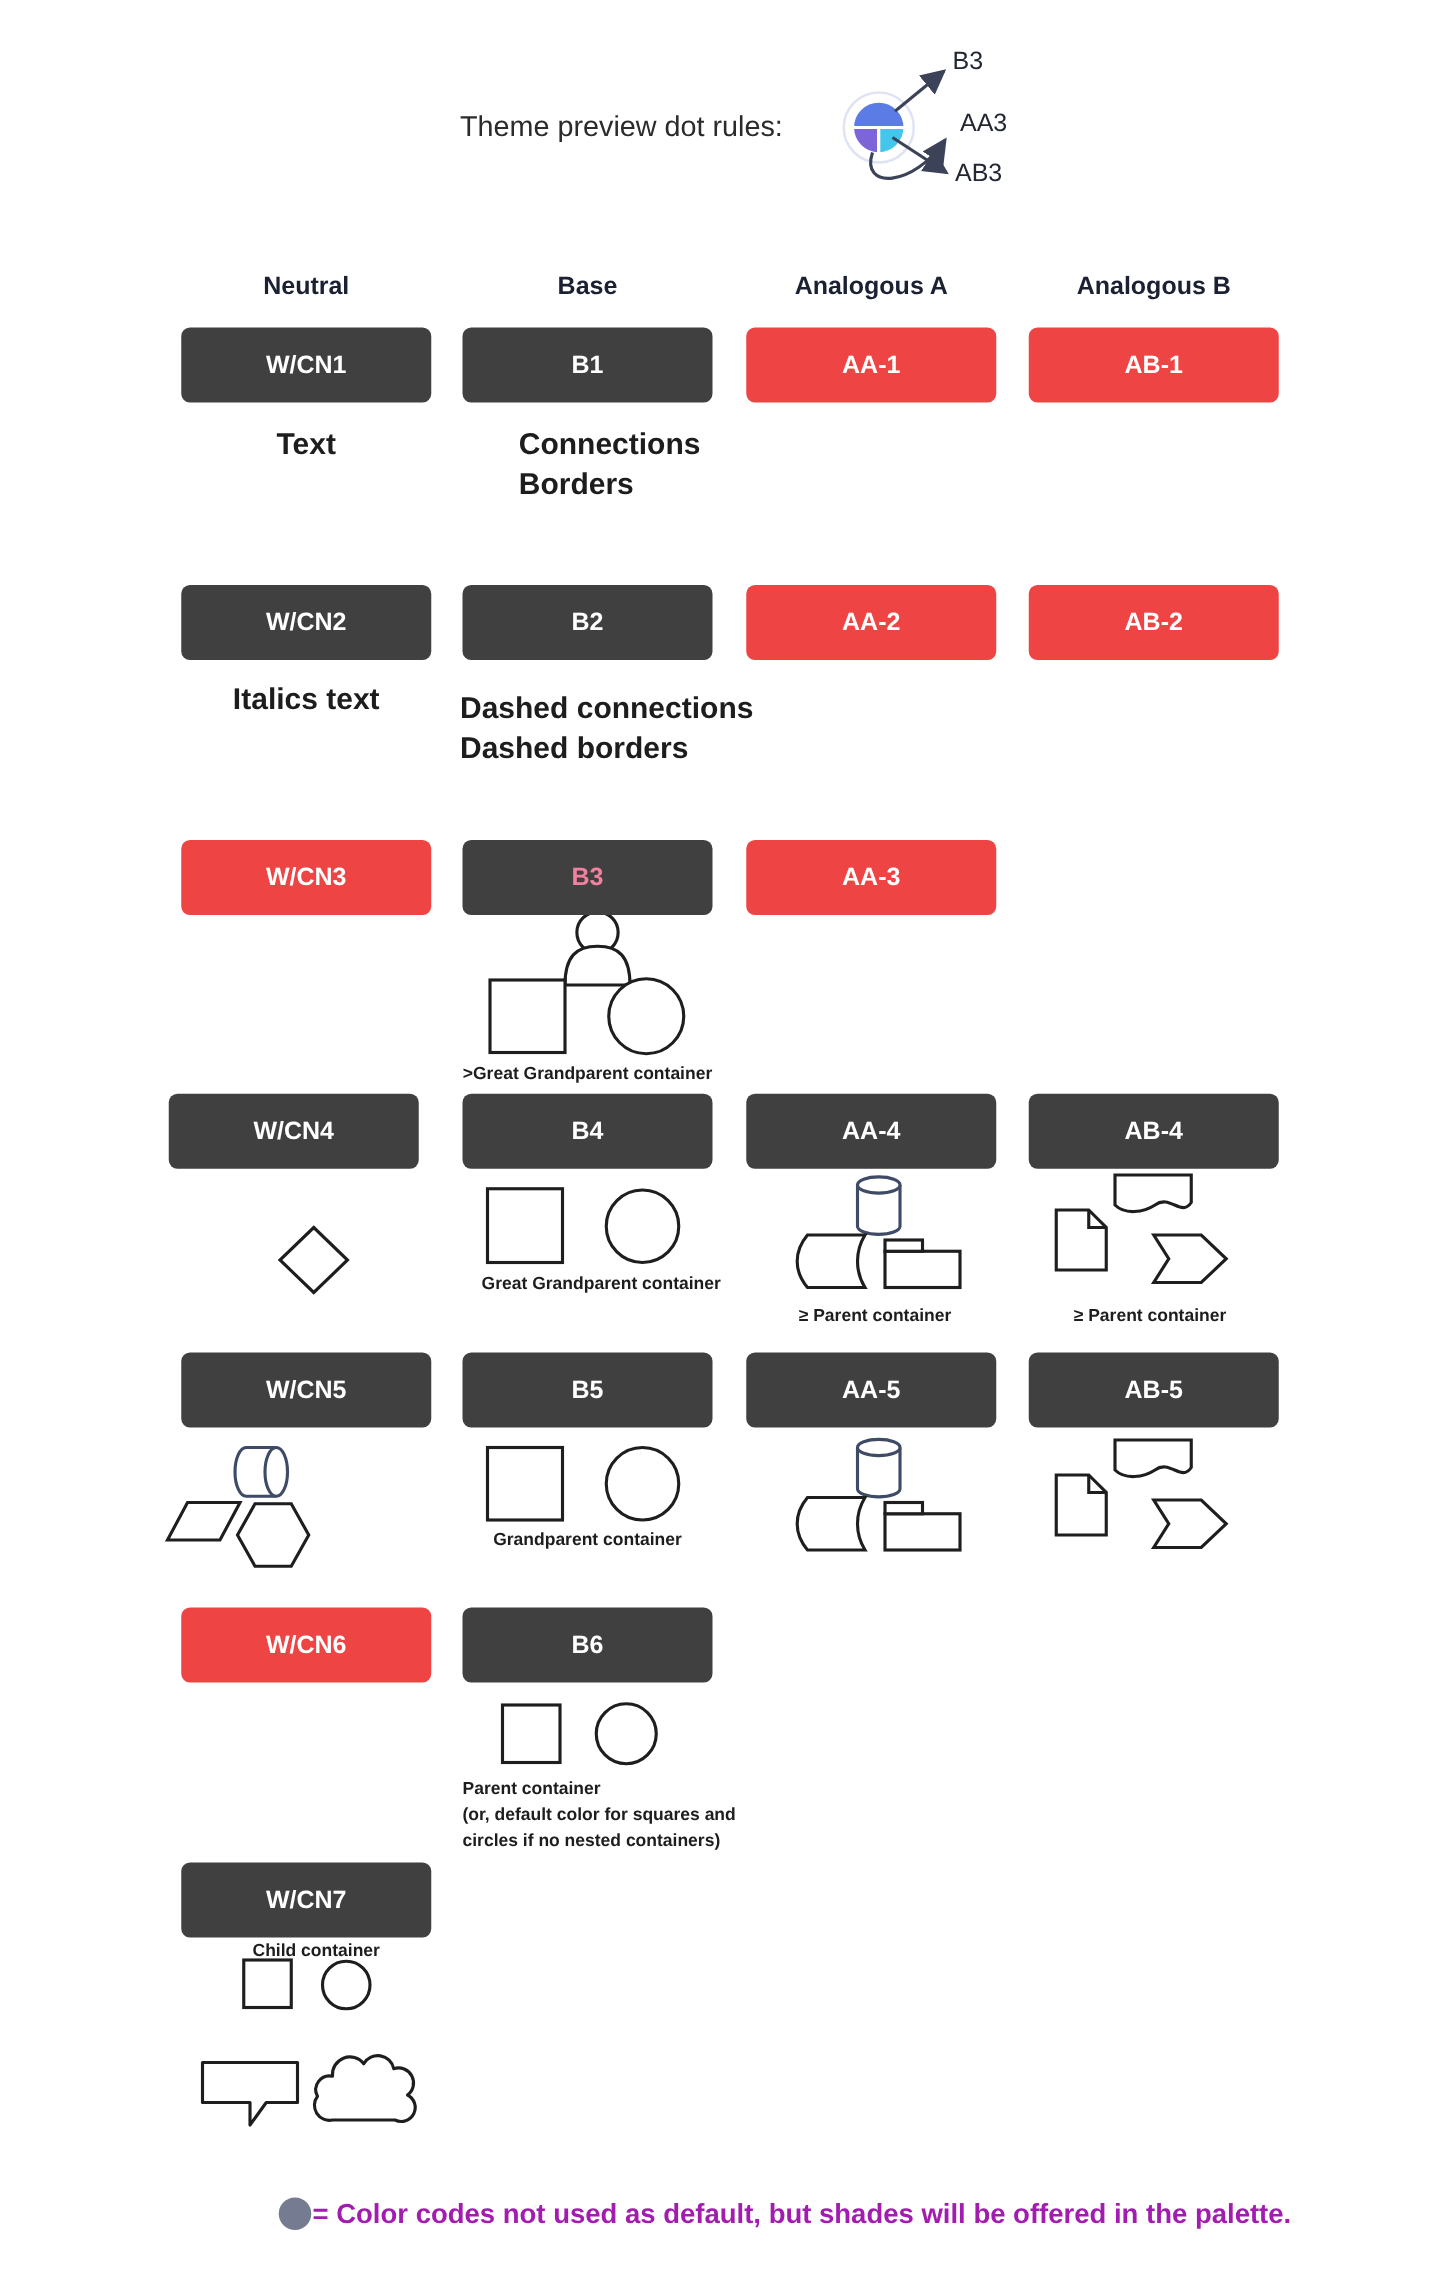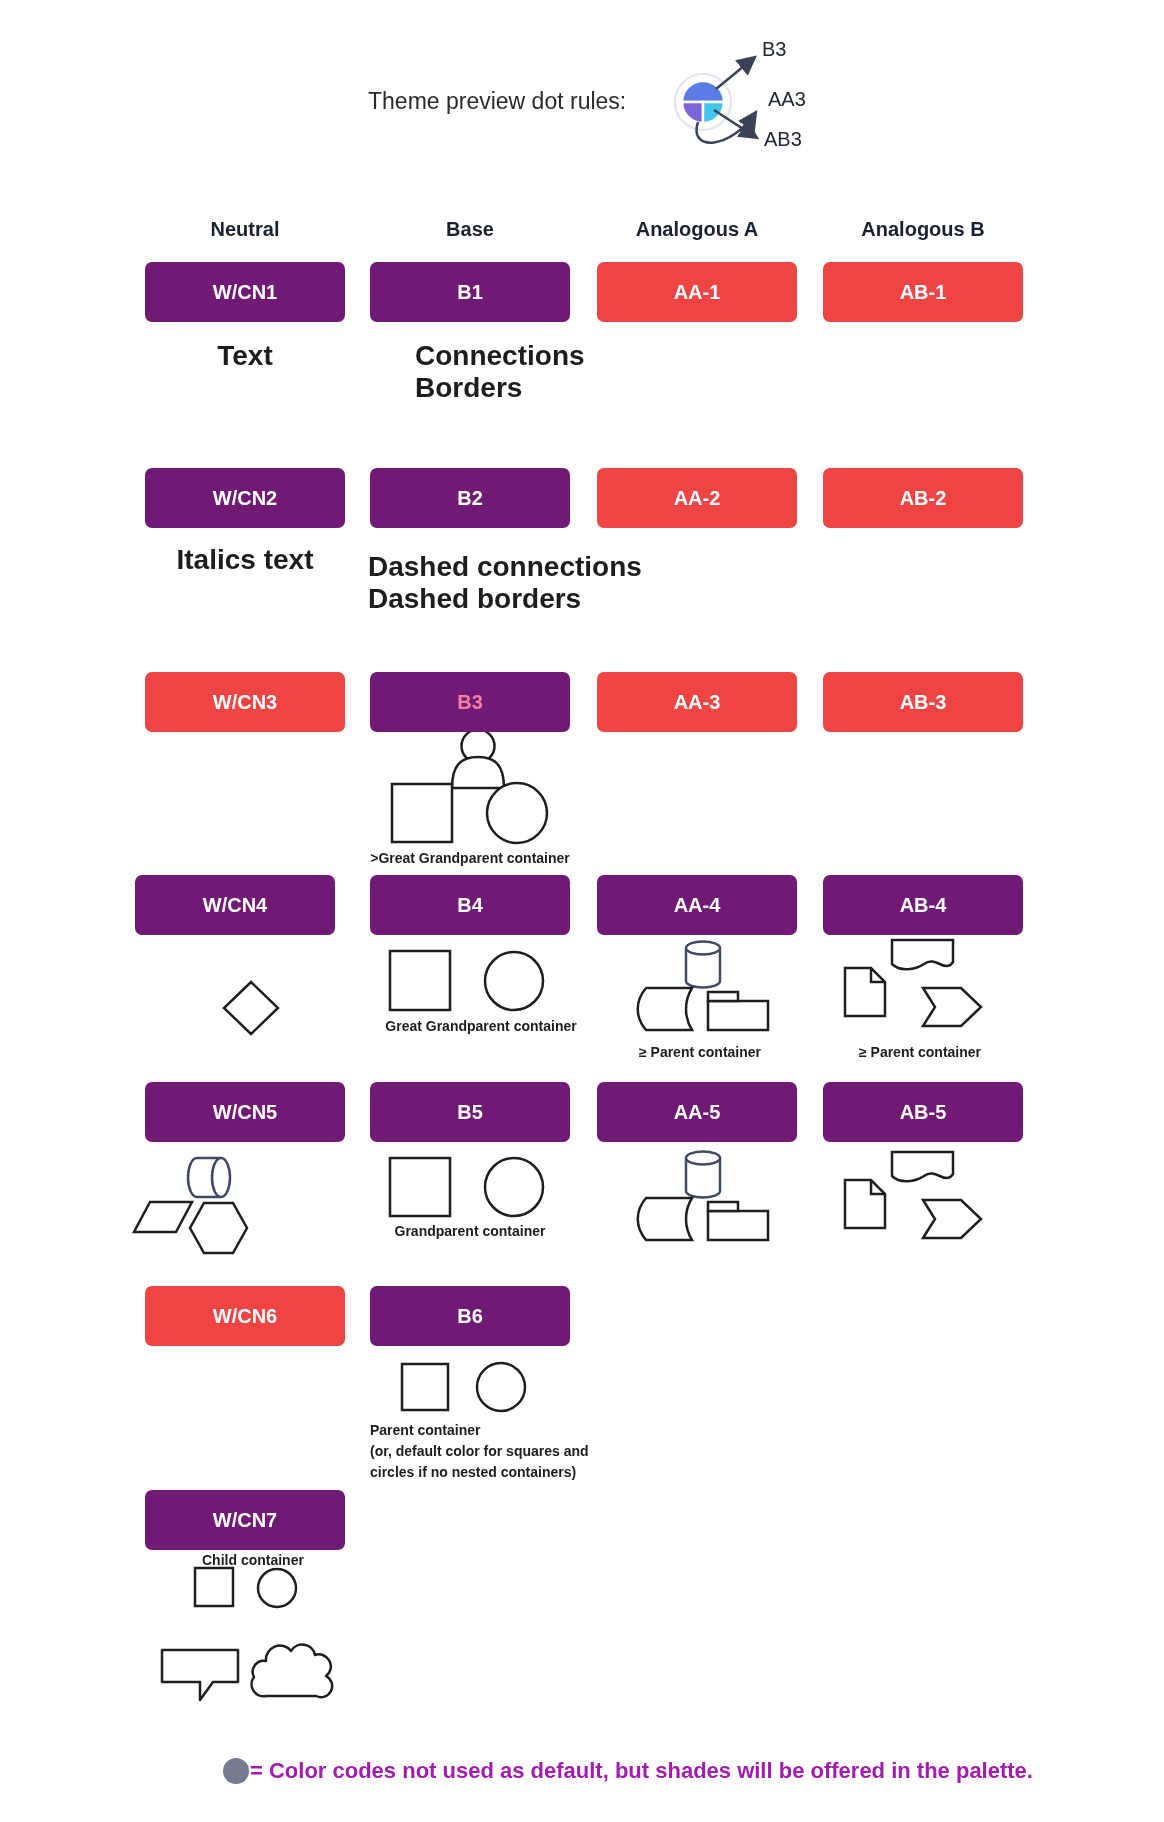--- a/index.html
+++ b/index.html
@@ -16,27 +16,27 @@
   }
   .hdr{
     position:absolute;width:200px;text-align:center;font-size:20px;
     font-weight:bold;color:#1b2133;top:218px;
   }
   .swatch{
     position:absolute;width:200px;height:60px;border-radius:7px;
     display:flex;align-items:center;justify-content:center;
     font-size:20px;font-weight:bold;color:#ffffff;
   }
-  .dark{background:#701a75;}
+  .dark{background:#404040;}
   .gray{background:#ef4444;}
   .pink{color:#f2809f;}
   .cap{
     position:absolute;font-weight:bold;color:#1d1d1d;white-space:pre-line;
   }
-  .cap-lg{font-size:28px;line-height:32px;}
+  .cap-lg{font-size:24px;line-height:32px;}
   .cap-sm{font-size:14px;line-height:21px;}
   .ctr{width:200px;text-align:center;}
   .legend-dot{
     position:absolute;left:223px;top:1758px;width:26px;height:26px;
     border-radius:50%;background:#757b90;
   }
   .legend-text{
     position:absolute;left:250px;top:1758px;line-height:26px;
     font-size:22px;font-weight:bold;color:#a21caf;
   }
@@ -191,23 +191,20 @@
 
   <div class="swatch gray" style="left:145px;top:672px;">
       <span>W/CN3</span>
     </div>
   <div class="swatch dark" style="left:370px;top:672px;">
       <span class="pink">B3</span>
     </div>
   <div class="swatch gray" style="left:597px;top:672px;">
       <span>AA-3</span>
     </div>
-  <div class="swatch gray" style="left:823px;top:672px;">
-      <span>AB-3</span>
-    </div>
 
   <div class="cap cap-sm ctr" style="left:370px;top:848px;">&gt;Great Grandparent container</div>
 
   <div class="swatch dark" style="left:135px;top:875px;">
       <span>W/CN4</span>
     </div>
   <div class="swatch dark" style="left:370px;top:875px;">
       <span>B4</span>
     </div>
   <div class="swatch dark" style="left:597px;top:875px;text-align:right;">

